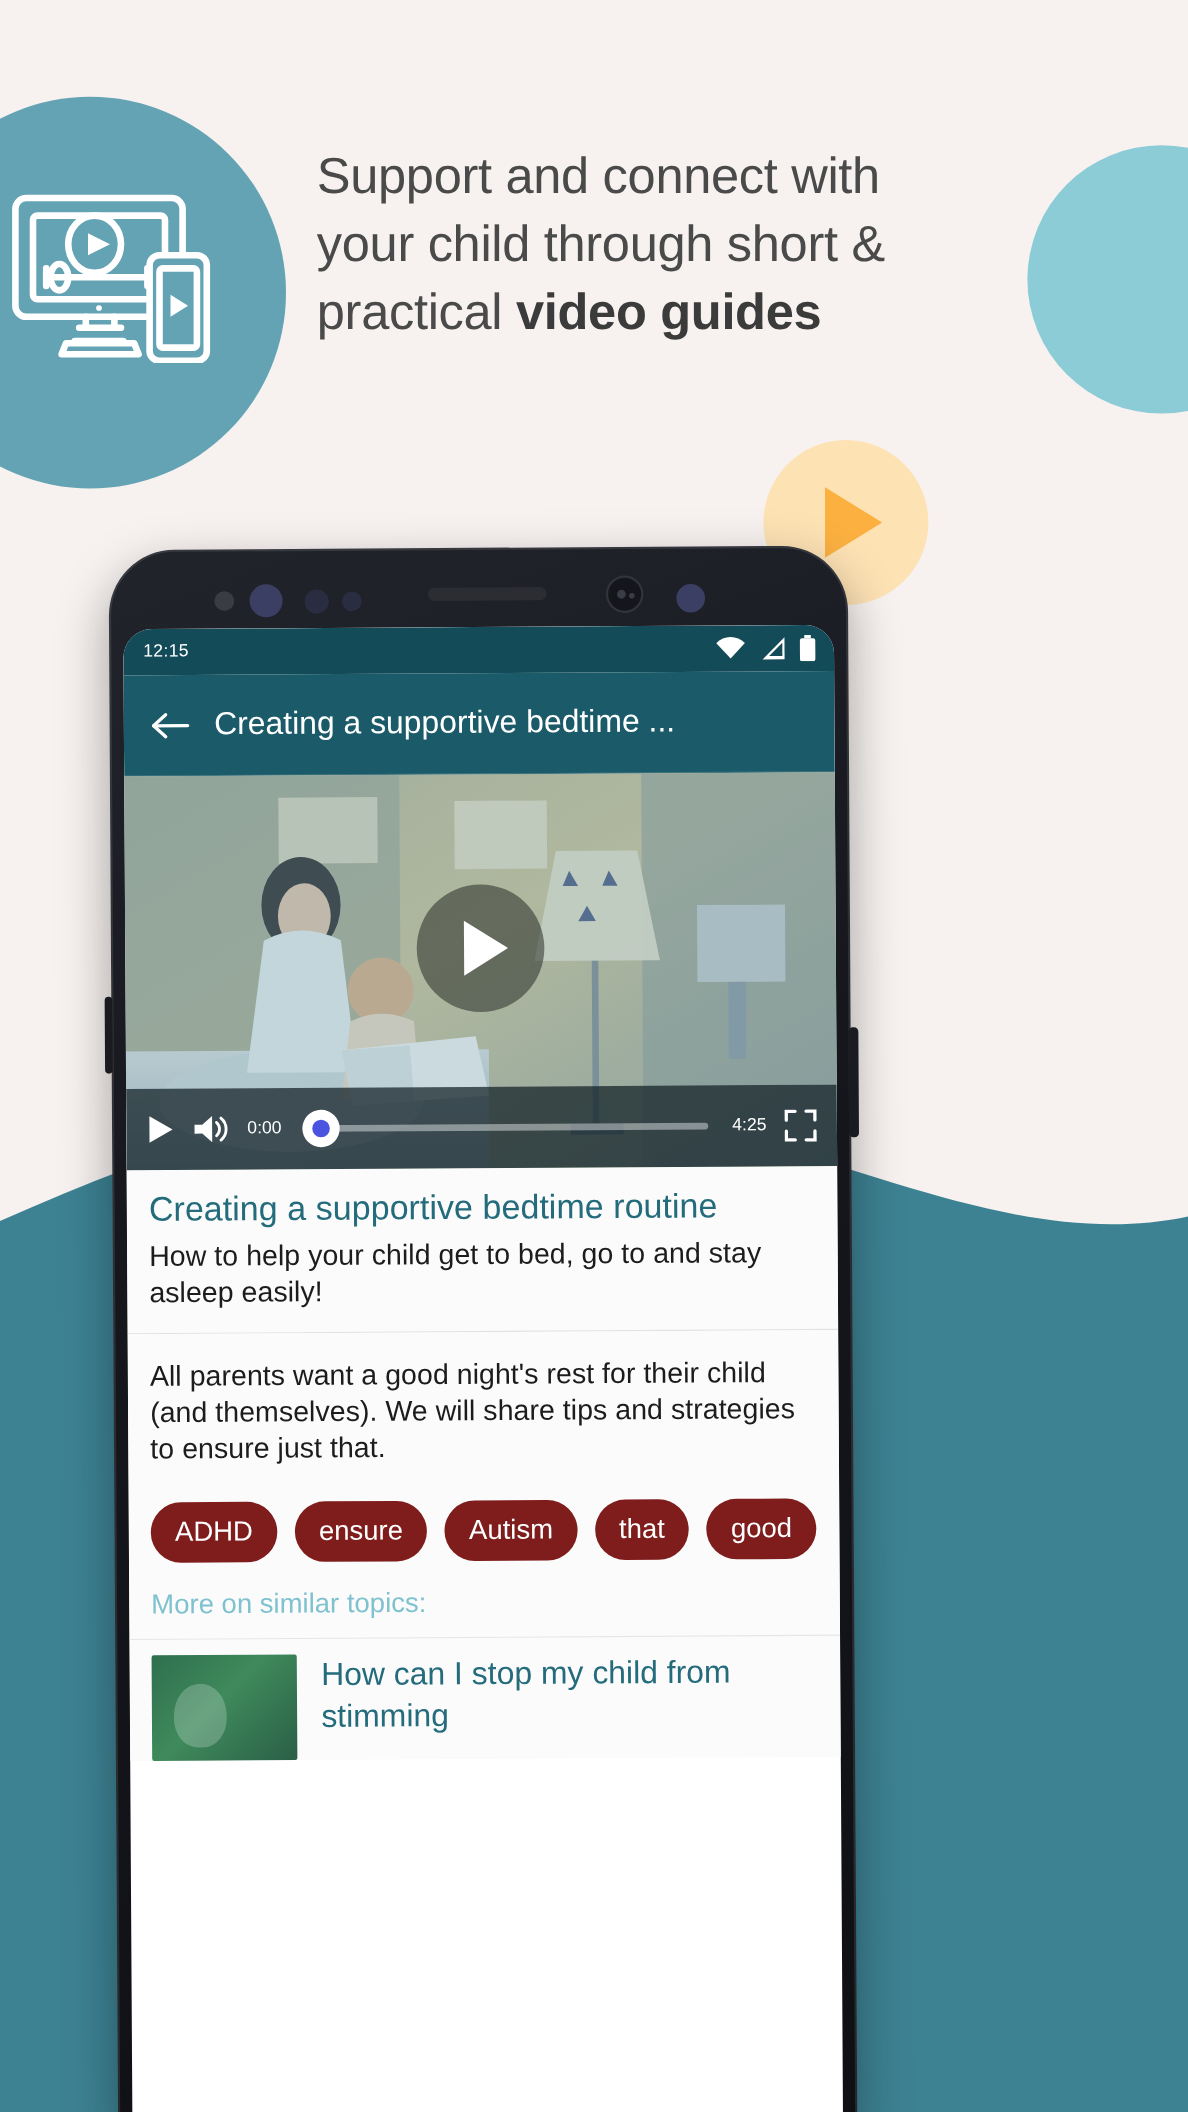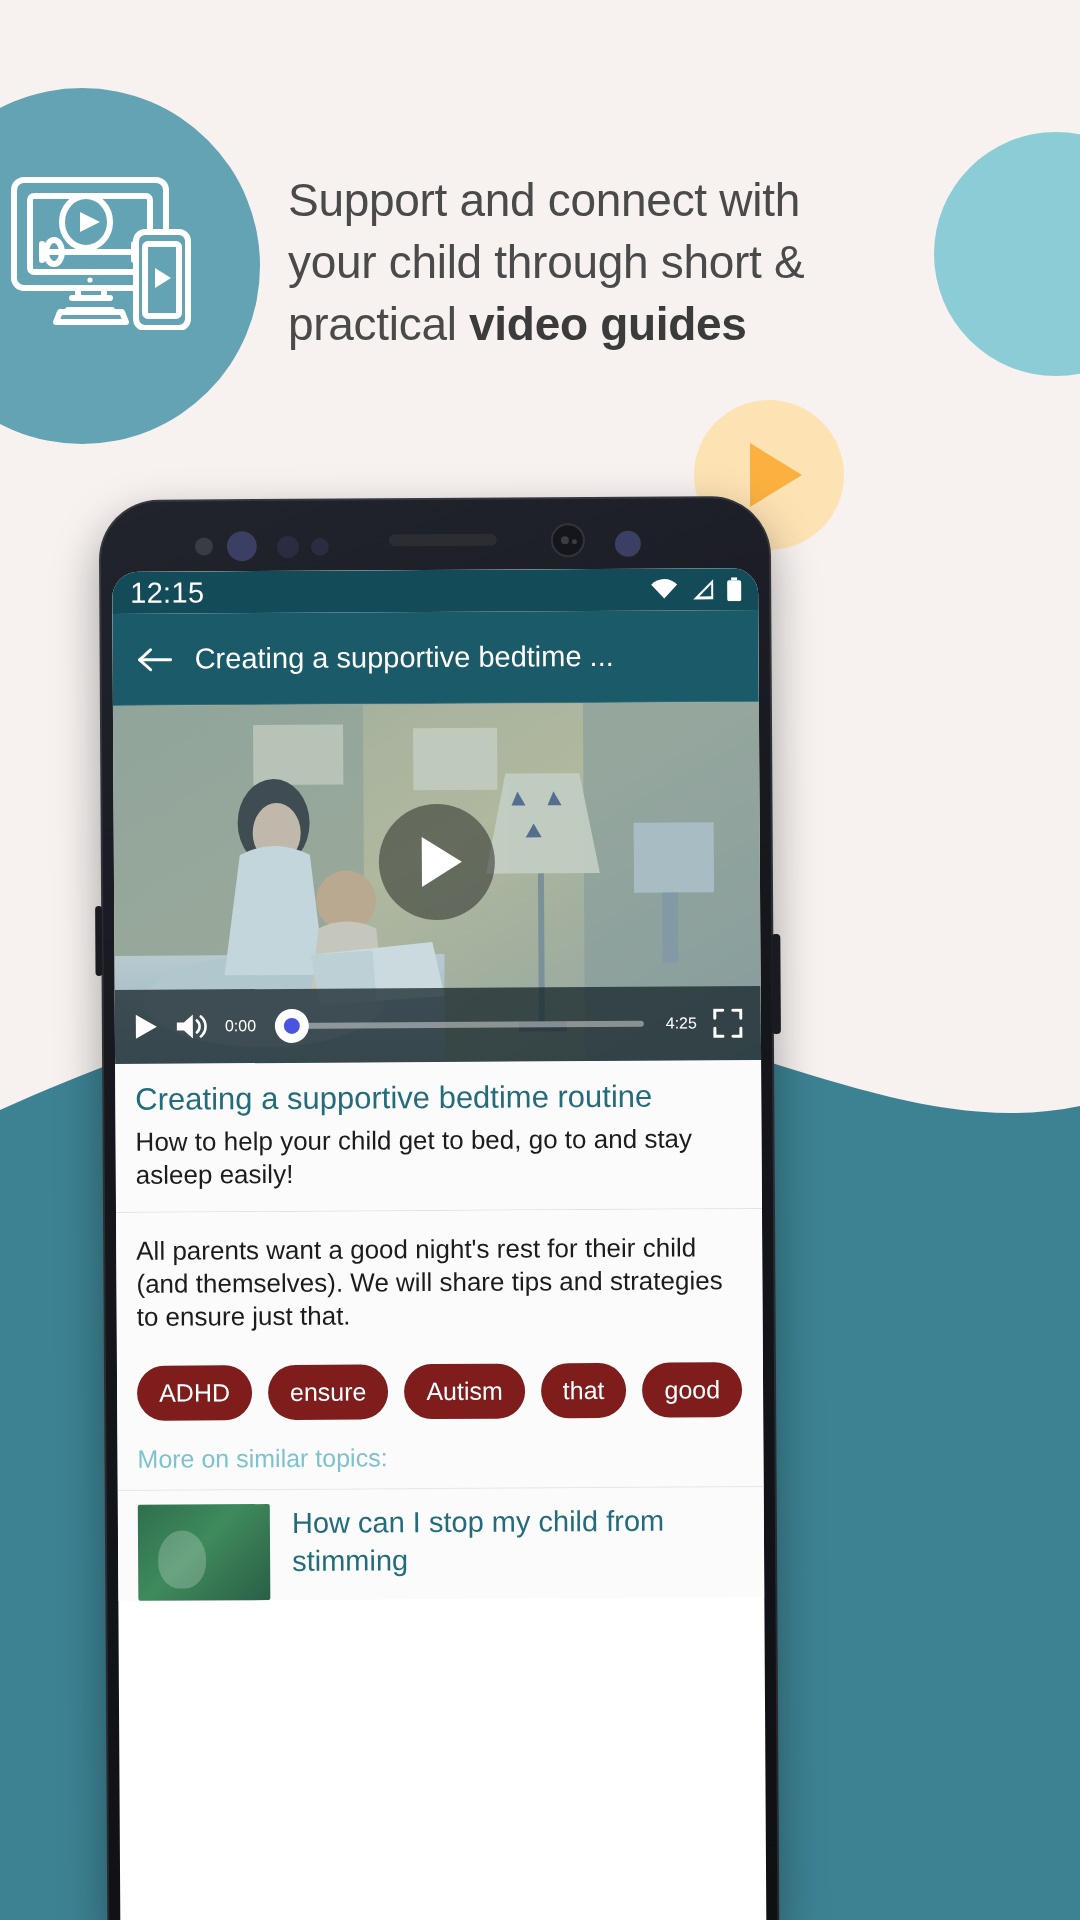--- a/index.html
+++ b/index.html
@@ -45,21 +45,20 @@
   .device-icon{
     position:absolute; left:8px; top:170px; width:200px; height:160px;
   }
 
   
   .headline{
     position:absolute; left:288px; top:128px; width:520px;
     font-size:46px; line-height:62px; color:#4a4a4a;
     font-weight:400; letter-spacing:-0.3px;
     z-index:3;
-    margin-top:41px;
   }
   .headline b{ font-weight:700; color:#3b3b3b; }
 
   
   .phone{
     position:absolute; left:103px; top:498px;
     width:672px; height:1430px;
     border-radius:60px 60px 0 0;
     background:linear-gradient(160deg,#22242c 0%,#16171d 40%,#0f1014 100%);
     box-shadow:0 18px 46px rgba(0,0,0,.35);
@@ -113,21 +112,21 @@
     background:#ffffff;
   }
 
   
   .statusbar{
     height:42px; background:#134b58;
     display:flex; align-items:center; justify-content:space-between;
     padding:0 16px 0 18px;
     color:#fff;
   }
-  .status-time{ font-size:29px; letter-spacing:.3px; }
+  .status-time{ font-size:16px; letter-spacing:.3px; }
   .status-icons{ display:flex; align-items:center; gap:11px; }
 
   
   .appbar{
     height:92px; background:#1b5b69;
     display:flex; align-items:center; gap:20px;
     padding:0 18px 0 22px;
     color:#fff;
     border-bottom:1px solid rgba(255,255,255,.18);
   }

